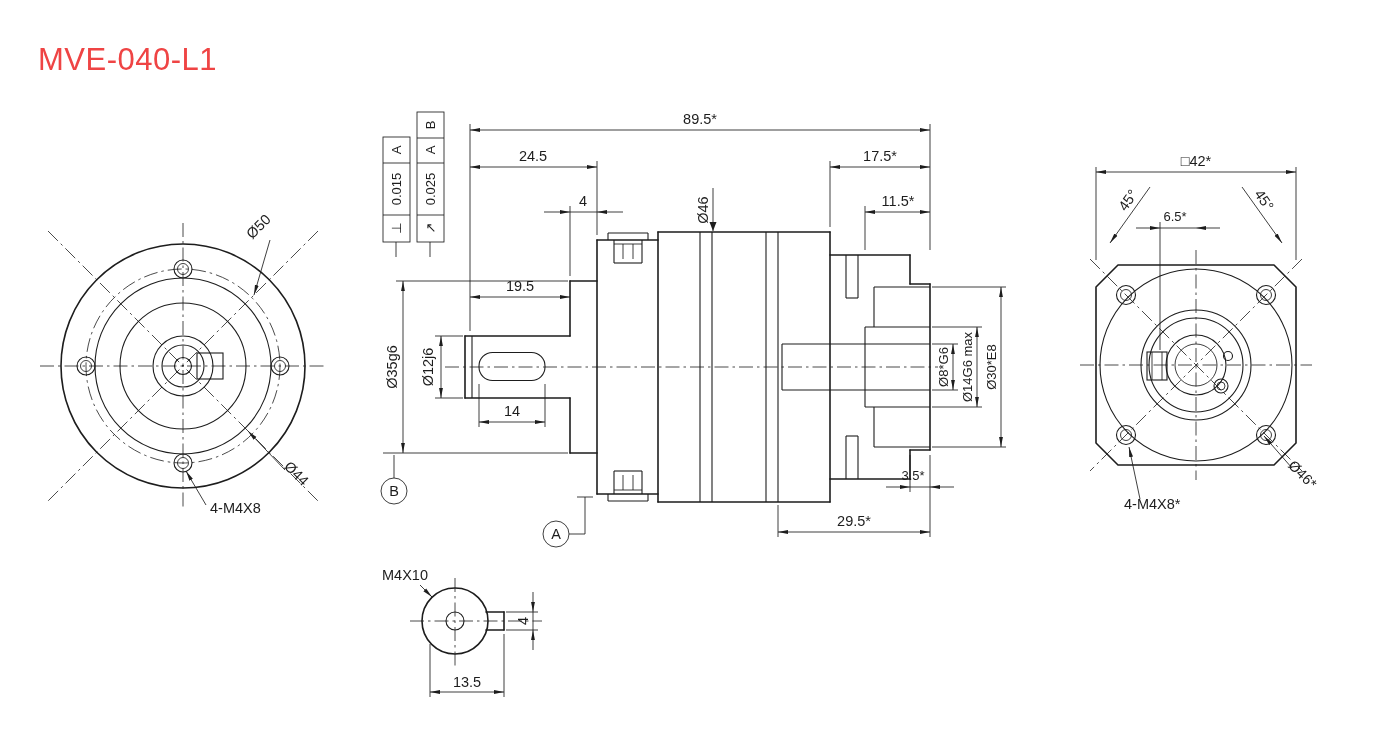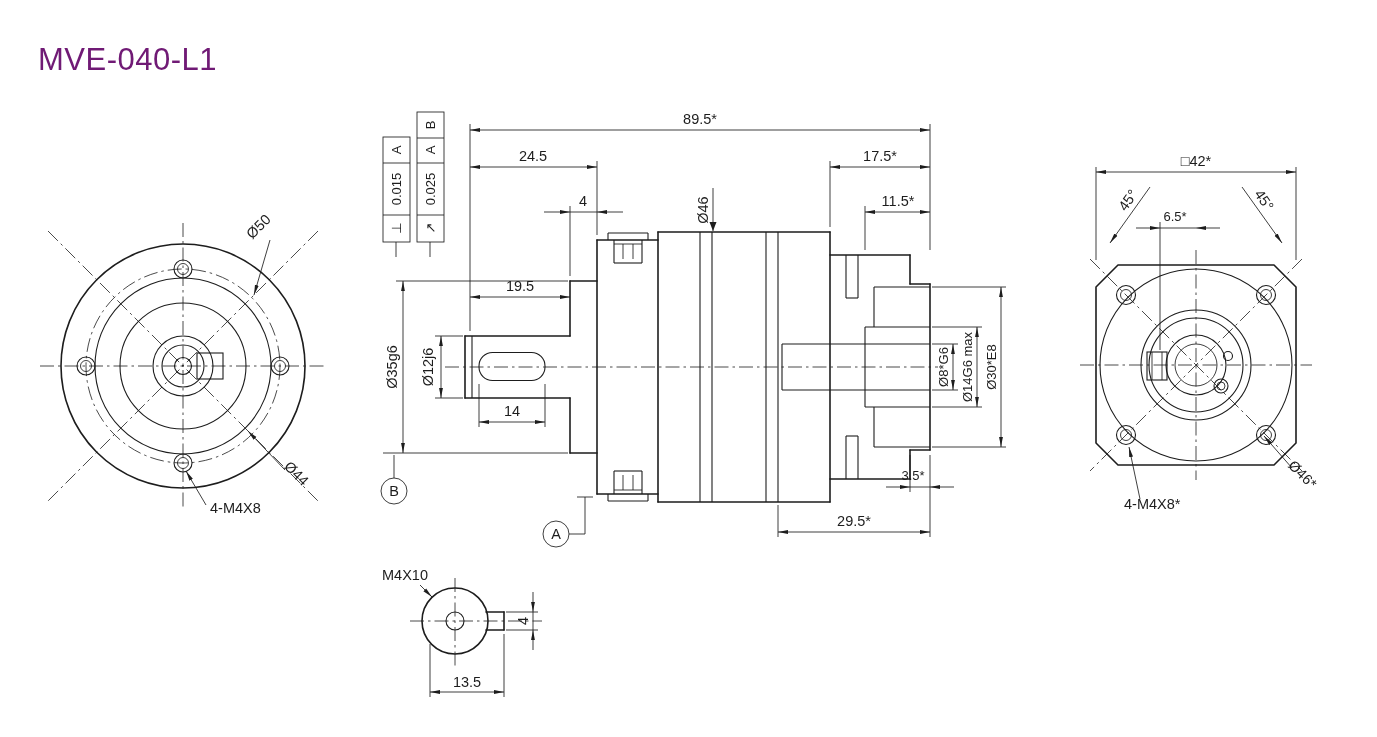--- a/index.html
+++ b/index.html
@@ -1,18 +1,18 @@
 <!DOCTYPE html>
 <html><head>
 <meta charset="utf-8">
 <style>
   html,body{margin:0;padding:0;background:#ffffff;}
   .canvas{position:relative;width:1377px;height:737px;background:#ffffff;overflow:hidden;
           font-family:"Liberation Sans",sans-serif;}
-  .title{position:absolute;left:38px;top:42px;font-size:31px;color:#701a75;letter-spacing:.5px;}
+  .title{position:absolute;left:38px;top:42px;font-size:31px;color:#ef4444;letter-spacing:.5px;}
   svg{position:absolute;left:0;top:0;}
   svg text{font-family:"Liberation Sans",sans-serif;font-size:14.5px;fill:#1d1d1d;}
   svg text.sm{font-size:13px;}
   .ol{stroke:#1d1d1d;stroke-width:1.6;fill:none;stroke-linecap:round;stroke-linejoin:round;}
   .ml{stroke:#1d1d1d;stroke-width:1.1;fill:none;}
   .tl{stroke:#1d1d1d;stroke-width:0.85;fill:none;}
   .cl{stroke:#1d1d1d;stroke-width:0.8;fill:none;stroke-dasharray:14 4 2.5 4;}
   .fillk{fill:#1d1d1d;stroke:none;}
 </style>
 </head>

